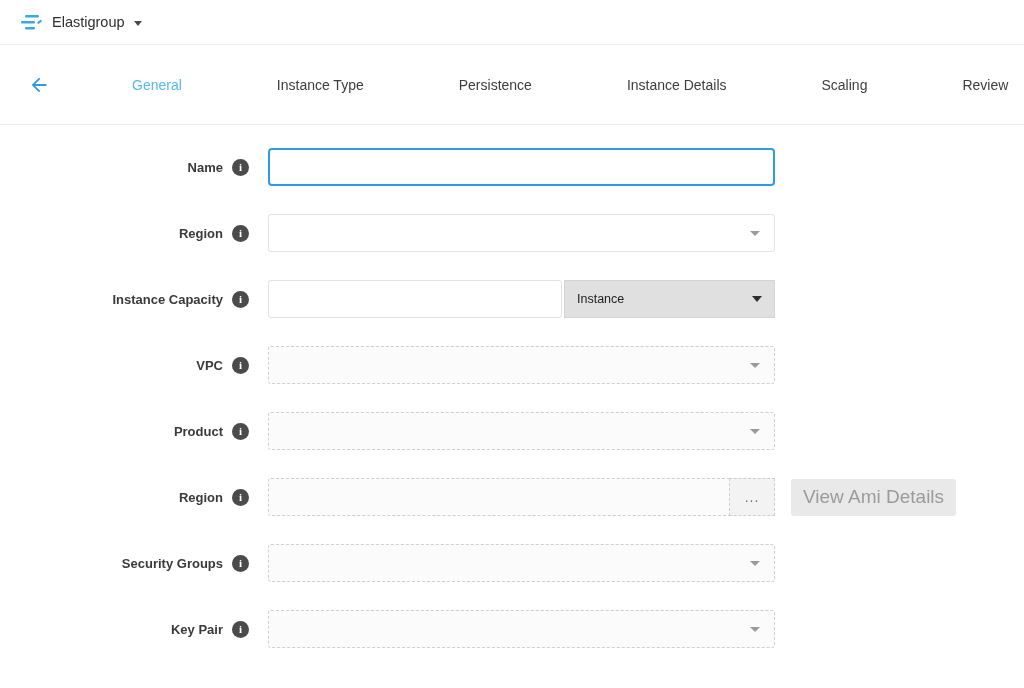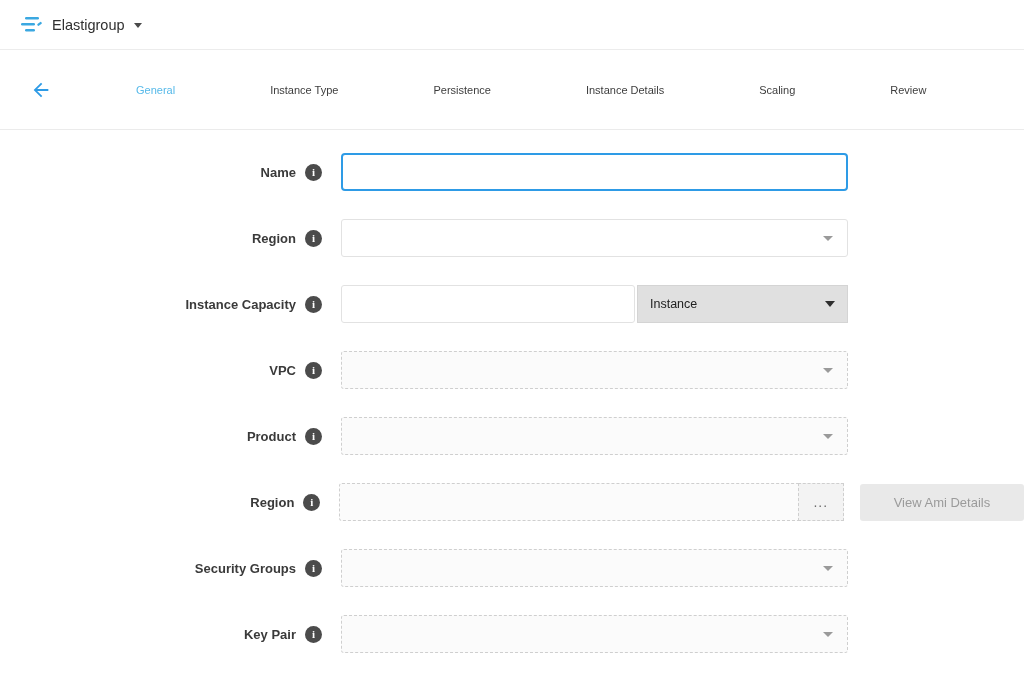--- a/index.html
+++ b/index.html
@@ -1,39 +1,39 @@
 <!DOCTYPE html>
 <html><head>
 <meta charset="utf-8">
 <style>
   * { margin:0; padding:0; box-sizing:border-box; }
   html,body { width:1024px; height:688px; background:#ffffff;
     font-family:"Liberation Sans", sans-serif; color:#3c3c3c; overflow:hidden; }
 
   
-  .topbar { height:50px; display:flex; align-items:center; padding:0 20px;
+  .topbar { height:45px; display:flex; align-items:center; padding:0 20px;
     border-bottom:1px solid #ececec; }
   .brand { display:flex; align-items:center; gap:9px; cursor:pointer; }
   .brand-label { font-size:14.5px; color:#2f2f2f; }
   .caret-dark { width:0; height:0; border-left:4.5px solid transparent;
     border-right:4.5px solid transparent; border-top:5px solid #4a4a4a; margin-top:2px; }
 
   
   .tabbar { height:80px; display:flex; align-items:center; padding:0 28px;
     border-bottom:1px solid #ebebeb; }
   .back-btn { width:26px; height:26px; display:flex; align-items:center;
     justify-content:center; cursor:pointer; margin-right:34px; }
   .tabs { display:flex; align-items:center; gap:47px; }
-  .tab { font-size:11px; color:#3d3d3d; cursor:pointer; white-space:nowrap;margin-left:48px; }
+  .tab { font-size:14px; color:#3d3d3d; cursor:pointer; white-space:nowrap;margin-left:48px; }
   .tab.active { color:#56b9e9; }
 
   
   .form { padding-top:23px; }
   .row { display:flex; align-items:center; margin-bottom:28px; }
-  .label-cell { width:341px; display:flex; align-items:center;
+  .label-cell { width:268px; display:flex; align-items:center;
     justify-content:flex-end; gap:9px; padding-right:19px; }
   .label { font-weight:bold; font-size:13px; color:#3a3a3a; white-space:nowrap; }
   .info { width:17px; height:17px; border-radius:50%; background:#4b4b4b;
     color:#ffffff; font-size:11px; font-weight:bold; display:flex;
     align-items:center; justify-content:center; cursor:pointer; flex:0 0 17px;
     font-family:"Liberation Serif", serif; }
   .field-cell { width:507px; display:flex; align-items:stretch; }
 
   .text-input { width:100%; height:38px; border:2px solid #2e9be6; border-radius:4px;
     font-size:14px; padding:0 10px; outline:none; font-family:"Liberation Sans", sans-serif; }
@@ -50,21 +50,21 @@
 
   .unit-select { width:211px; height:38px; background:#e0e0e0; border:1px solid #d4d4d4;
     display:flex; align-items:center; justify-content:space-between; padding:9px 12px;
     font-size:12.5px; color:#222; cursor:pointer; margin-left:2px; }
 
   .browse-btn { width:46px; height:38px; border:1px dashed #cfcfcf; background:#f3f3f3;
     color:#6b6b6b; font-size:14px; display:flex; align-items:center; justify-content:center;
     margin-left:-1px; cursor:pointer; letter-spacing:1px; }
 
   .side-btn { width:165px; height:37px; margin-left:16px; background:#e9e9e9;
-    color:#9b9b9b; font-size:13px; border:none; border-radius:3px; cursor:pointer;
+    color:#9b9b9b; font-size:19px; border:none; border-radius:3px; cursor:pointer;
     font-family:"Liberation Sans", sans-serif; }
 </style>
 </head>
 <body>
 
 <header class="topbar">
   <div class="brand">
     <span style="display:flex;">
       <svg width="23" height="17" viewBox="0 0 23 17">
         <g fill="#3BA8E1">

